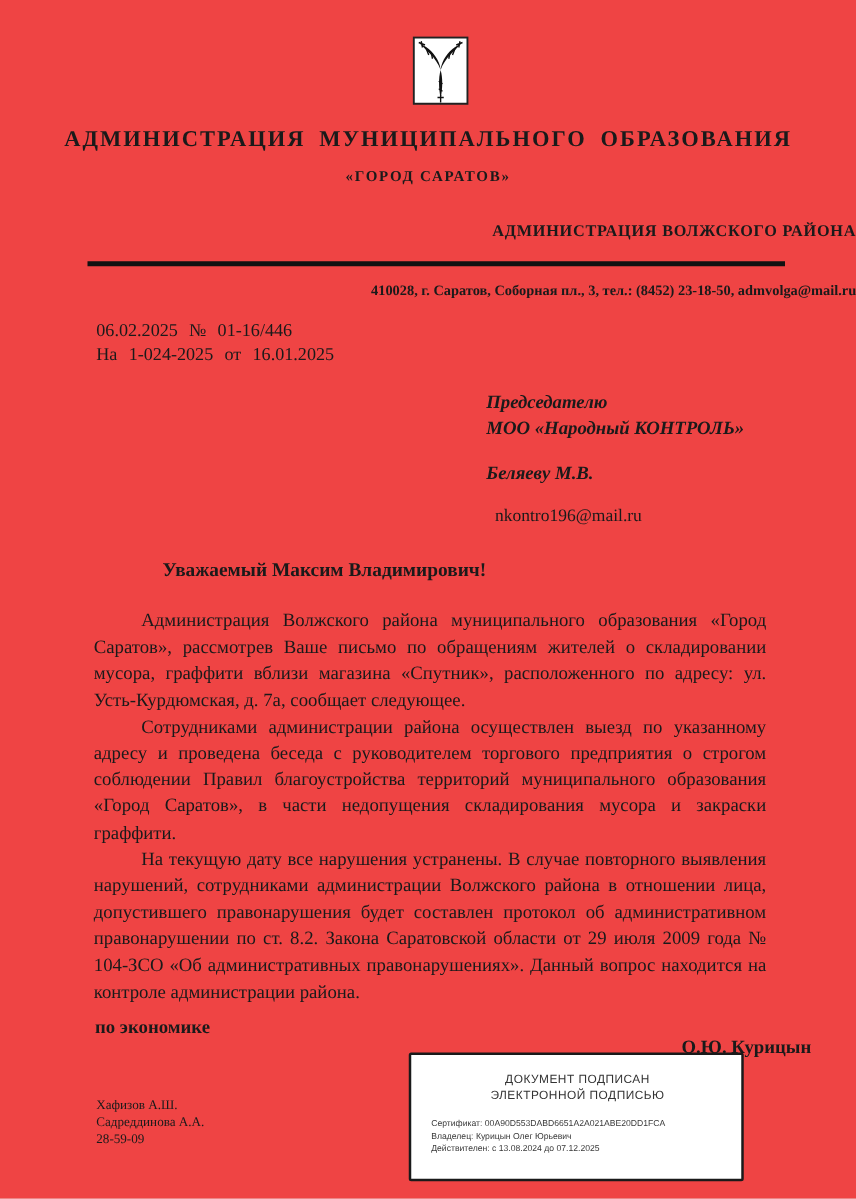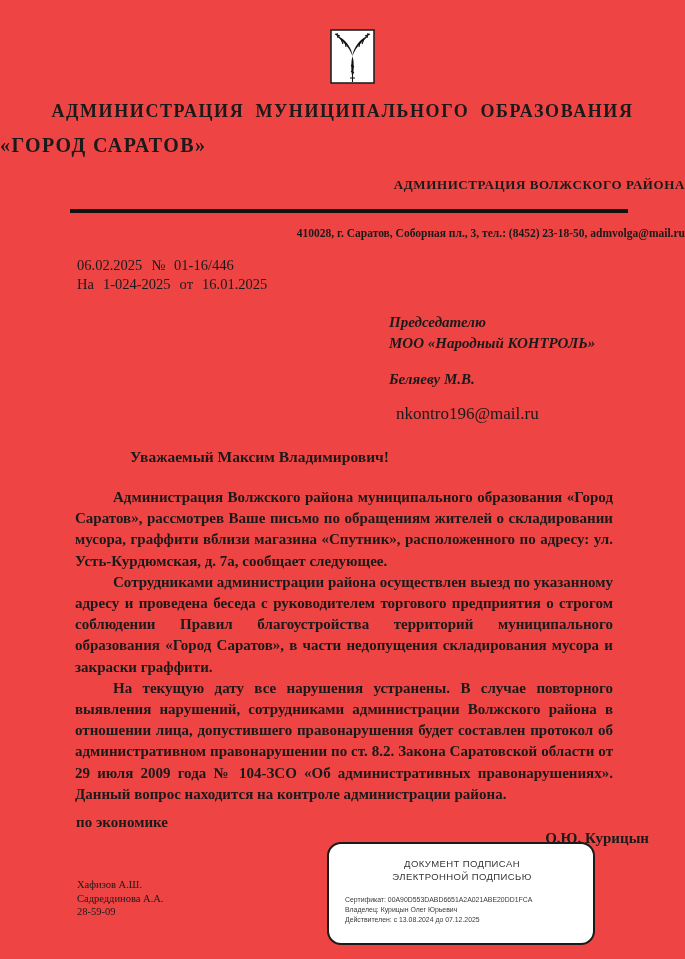--- a/index.html
+++ b/index.html
@@ -11,51 +11,51 @@
     background:#ef4444;
     color:#1a1a1a;
     font-family:"Liberation Serif", serif;
     overflow:hidden;
   }
   
   .emblem { position:absolute; left:330px; top:29px; width:45px; height:55px; }
   
   .org1 { position:absolute; left:0; top:101px; width:685px; text-align:center;
           font-weight:bold; font-size:18px; letter-spacing:1.6px; word-spacing:5px; }
-  .org2 { position:absolute; left:0; top:134px; width:685px; 
-          font-weight:bold; font-size:20px; letter-spacing:1.4px; }
+  .org2 { position:absolute; left:0; top:134px; width:685px; text-align:center;
+          font-weight:bold; font-size:12px; letter-spacing:1.4px; }
   .dept { position:absolute; left:0; top:177px; width:685px; text-align:right;
           font-weight:bold; font-size:13px; letter-spacing:0.6px; }
   .rule { position:absolute; left:70px; top:209px; width:558px; height:3px;
           border-top:3px solid #111; border-bottom:1.6px solid #111; }
   .contact { position:absolute; left:0; top:227px; width:685px; text-align:right;
           font-weight:bold; font-size:11.5px; }
   
   .refs { position:absolute; left:77px; top:256px; font-size:14.5px; line-height:19px; }
   .refs span { margin-right:9px; }
   
   .recipient { position:absolute; left:389px; top:312px; width:250px;
           font-weight:bold; font-style:italic; font-size:15px; line-height:21px; }
   .recipient .name { margin-top:15px; }
   .recipient .email { margin-top:13px; margin-left:7px;
-          font-weight:normal; font-style:normal; font-size:17px; }
+          font-weight:normal; font-style:normal; font-size:14px; }
   
   .salutation { position:absolute; left:130px; top:448px; width:470px; 
           font-weight:bold; font-size:15.5px; }
   
   .body { position:absolute; left:75px; top:487px; width:538px;
           font-size:15px; line-height:21.2px; text-align:justify; }
-  .body p { text-indent:38px;font-weight:bold; }
+  .body p { text-indent:38px; }
   
   .sig-pos { position:absolute; left:76px; top:812px; font-weight:bold;
           font-size:15px; line-height:21px; }
   .sig-name { position:absolute; right:36px; top:830px; font-weight:bold; font-size:15px; }
   
   .stamp { position:absolute; left:327px; top:842px; width:268px; height:103px;
-          border:2px solid #1a1a1a; border-radius:14px; background:#fff;
+          border:2px solid #1a1a1a; border-radius:2px; background:#fff;
           font-family:"Liberation Sans", sans-serif; padding:13px 14px 0 16px; }
   .stamp-title { text-align:center; font-size:9.5px; line-height:13px;
           letter-spacing:0.4px; color:#333; }
   .stamp-details { margin-top:12px; font-size:6.9px; line-height:10px; color:#3a3a3a; }
   
   .executor { position:absolute; left:77px; top:878px; font-size:10.5px; line-height:13.5px; }
 </style>
 </head>
 <body>
 

